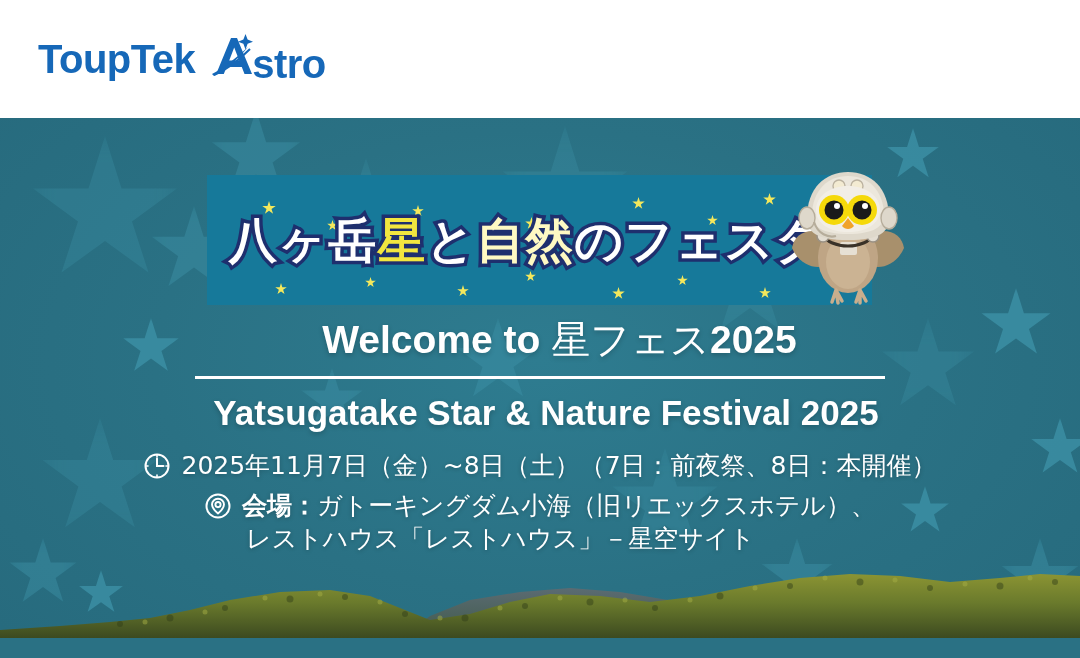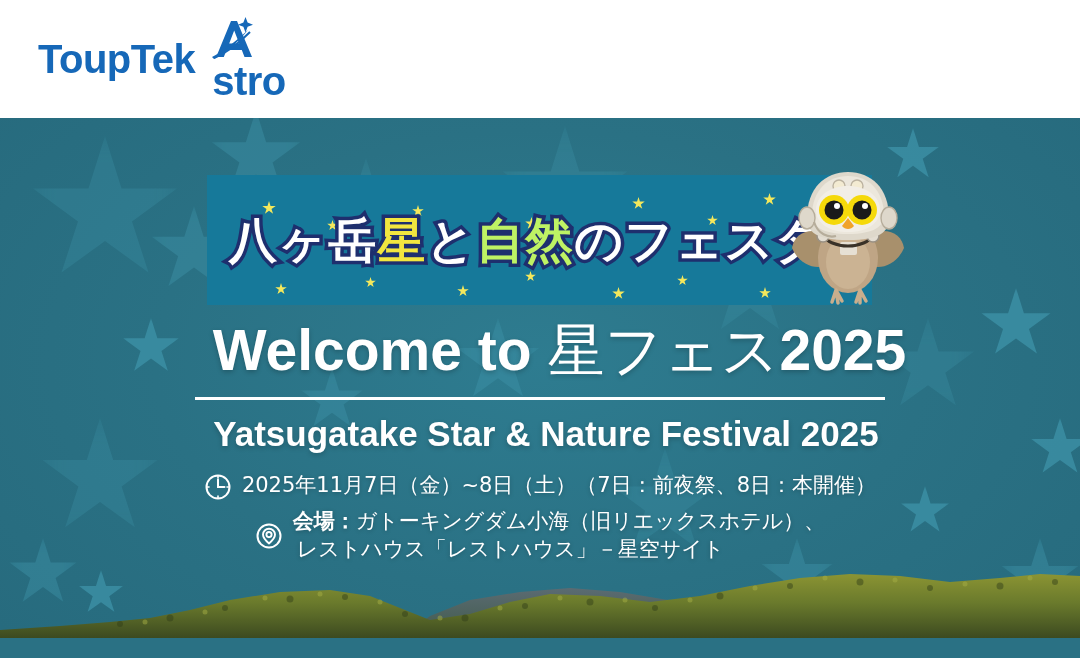--- a/index.html
+++ b/index.html
@@ -27,21 +27,20 @@
   }
   .logo-word {
     font-size:40px; font-weight:bold;
     letter-spacing:-0.5px;
     line-height:1;
     color:#1668b8;
   }
   .logo-astro-wrap {
     display:flex; align-items:baseline;
     margin-left:17px;
-    flex-direction:column;
   }
   .logo-a-mark {
     position:relative;
     width:42px; height:44px;
     margin-right:-2px;
   }
   .logo-a-mark svg { position:absolute; left:0; top:0; }
   .logo-rest {
     font-size:40px; font-weight:bold;
     color:#1668b8; line-height:1;
@@ -93,41 +92,41 @@
     font-size:48px;
     font-weight:bold;
     letter-spacing:1px;
     white-space:nowrap;
     line-height:1;
     -webkit-text-stroke:7px #1e2f6e;
     paint-order:stroke fill;
     color:#ffffff;
   }
   .banner-title .c-star { color:#f2e63f; }
-  .banner-title .c-nature { color:#bef264; }
+  .banner-title .c-nature { color:#fef9c3; }
 
   
   .owl {
     position:absolute;
     left:585px; top:-5px;
     width:112px; height:138px;
     z-index:12;
   }
 
   
   .hero {
     position:absolute;
     left:0; top:318px;
     width:1080px;
     text-align:center;
     z-index:20;
     color:#ffffff;
   }
   .hero-title {
-    font-size:57px;
+    font-size:39px;
     font-weight:bold;
     letter-spacing:0px;
     line-height:1.15;
     text-shadow:0 2px 5px rgba(0,0,0,.22);
     padding-left:39px;
   }
   .hero-title .jp {
     font-family:"DejaVu Sans","Liberation Sans",sans-serif;
     font-weight:normal;
   }
@@ -150,23 +149,23 @@
   .info {
     margin-top:16px;
     display:flex;
     flex-direction:column;
     align-items:center;
     gap:6px;
     font-family:"DejaVu Sans","Liberation Sans",sans-serif;
   }
   .info-row {
     display:flex;
-    align-items:center;
+    align-items:flex-start;
     gap:10px;
-    font-size:21px;
+    font-size:25px;
     line-height:1.35;
     text-shadow:0 1px 4px rgba(0,0,0,.25);
     white-space:nowrap;
   }
   .info-icon {
     flex:0 0 auto;
     width:28px; height:28px;
     margin-top:3px;
   }
   .info-text { text-align:left; }

